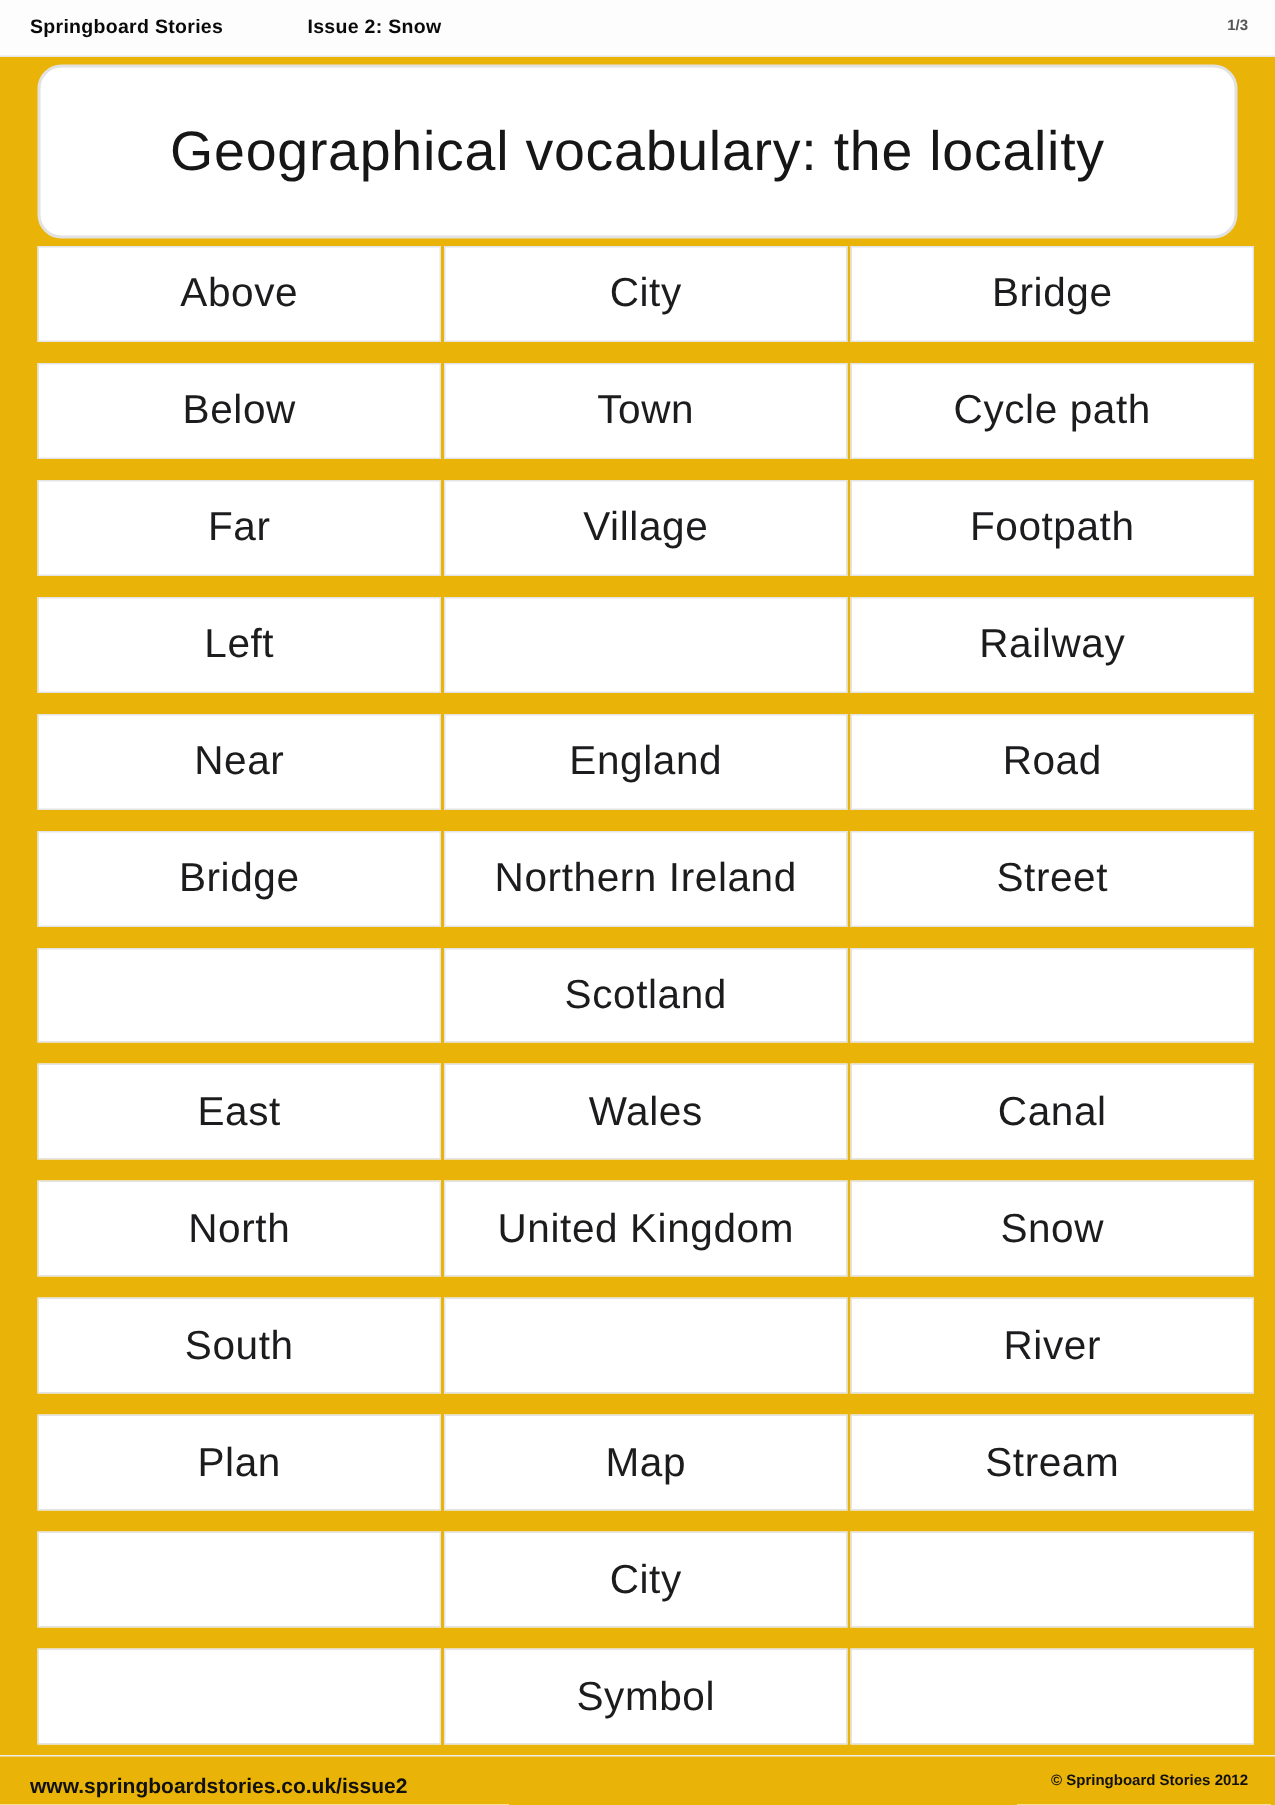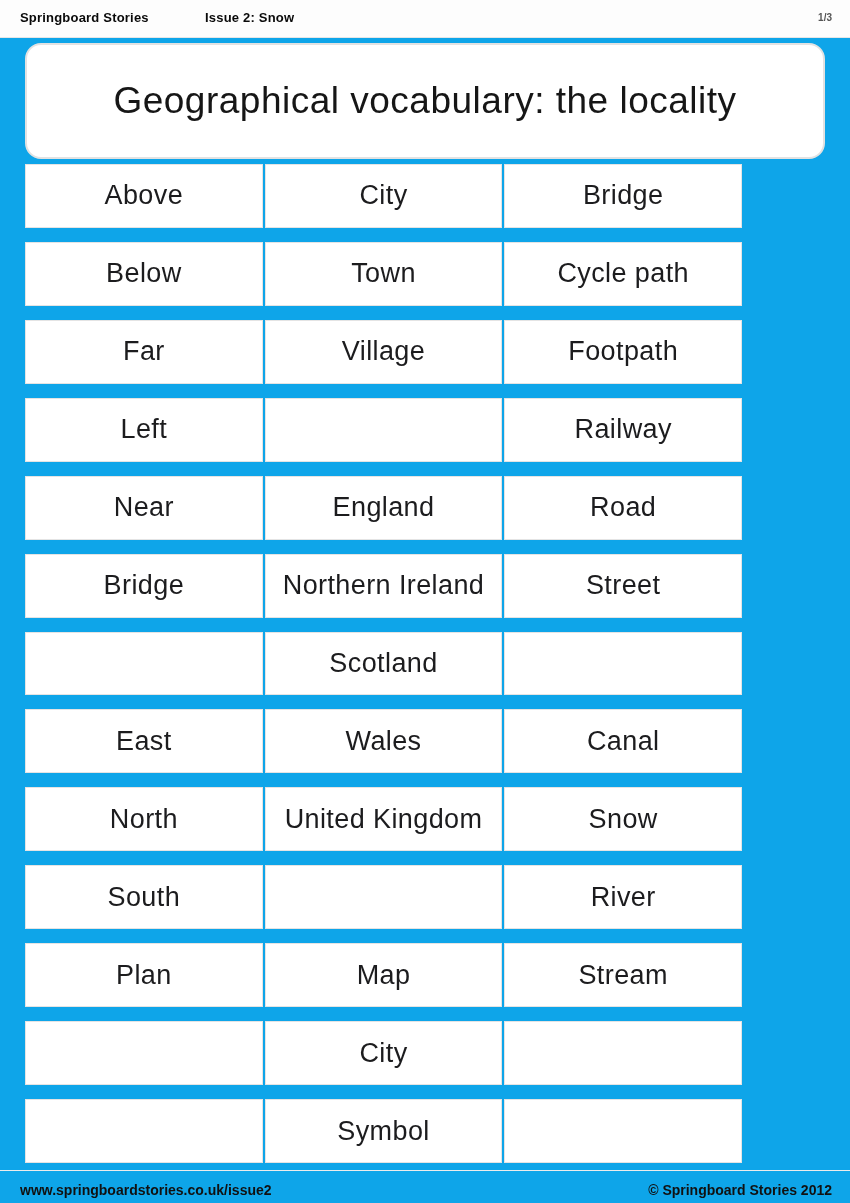--- a/index.html
+++ b/index.html
@@ -5,21 +5,21 @@
   * { margin:0; padding:0; box-sizing:border-box; }
   html, body { background:#ffffff; }
   body {
     width:850px; height:1203px;
     font-family:"Liberation Sans", sans-serif;
     position:relative;
     color:#1c1c1e;
   }
   .page {
     position:absolute; inset:0;
-    background:#0ea5e9;
+    background:#eab308;
   }
   
   .header {
     position:absolute; top:0; left:0; width:850px; height:38px;
     border-bottom:1px solid #e6e6e6;
     background:#fdfdfd;
   }
   .header .brand {
     position:absolute; left:20px; top:10px;
     font-size:13px; font-weight:bold; color:#0a0a0a;
@@ -41,21 +41,21 @@
     border:2px solid #e2e2e2;
     border-radius:16px;
     display:flex; align-items:center; justify-content:center;
   }
   .title-text {
     font-size:37px; color:#161616; letter-spacing:0.5px;
     white-space:nowrap;
   }
   
   .vocab-grid {
-    position:absolute; top:164px; left:25px; width:717px; height:999px;
+    position:absolute; top:164px; left:25px; width:811px; height:999px;
     display:flex; flex-direction:column; gap:14px;
   }
   .vocab-row {
     flex:1 1 0;
     display:flex; flex-direction:row; gap:2px;
   }
   .vocab-cell {
     flex:1 1 0;
     background:#ffffff;
     border:1px solid #e4e4e4;
@@ -67,21 +67,21 @@
   .footer-rule {
     position:absolute; top:1170px; left:0; width:850px; height:0;
     border-top:1px solid #ececec;
   }
   .footer-url {
     position:absolute; left:20px; top:1182px;
     font-size:14px; font-weight:bold; color:#111;
   }
   .footer-copy {
     position:absolute; right:18px; top:1182px;
-    font-size:14px; font-weight:bold; color:#111;
+    font-size:10px; font-weight:bold; color:#111;
   }
 </style>
 </head>
 <body>
 
 <div class="page">
 
   <div class="header">
     <span class="brand">Springboard Stories</span>
     <span class="issue">Issue 2: Snow</span>

